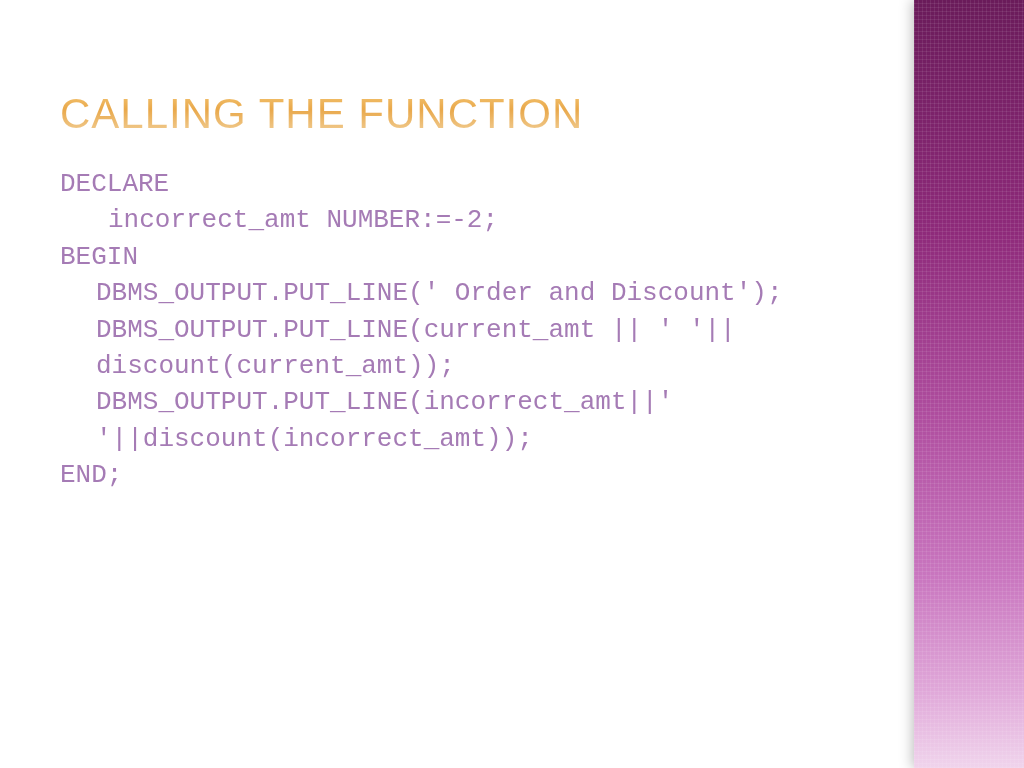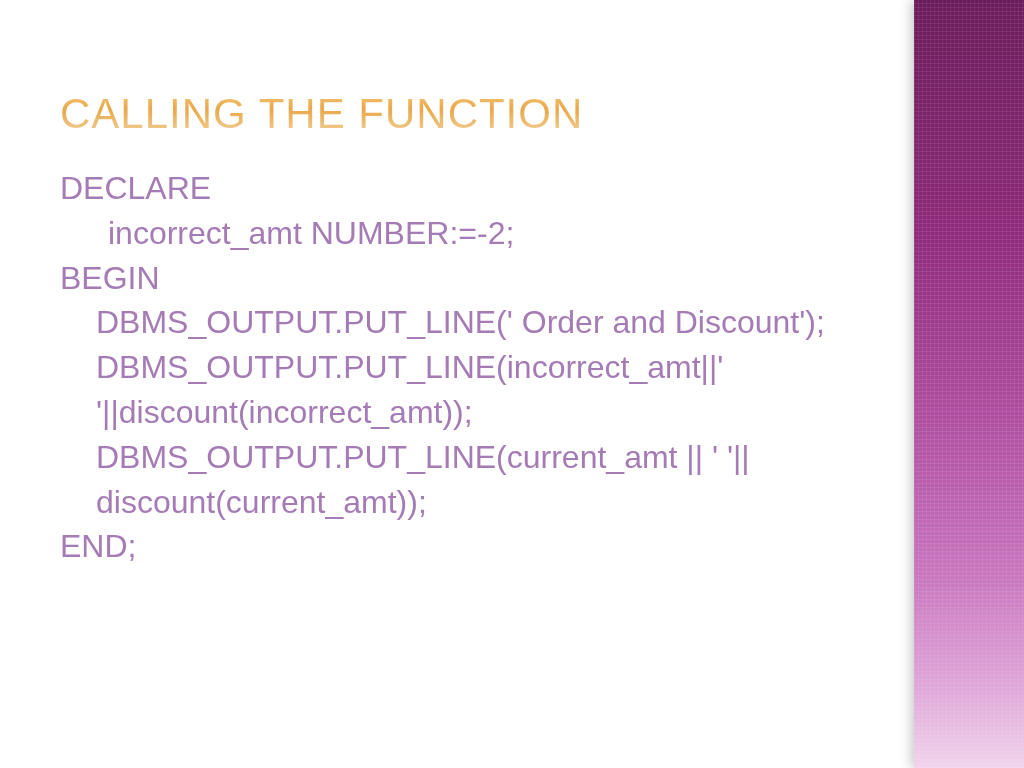--- a/index.html
+++ b/index.html
@@ -48,23 +48,23 @@
       background: linear-gradient(to bottom, #f5c978 0%, #e9a84a 40%, #f2d4a3 100%);
       -webkit-background-clip: text;
       background-clip: text;
       -webkit-text-fill-color: transparent;
       color: #e9a84a;
       margin-bottom: 28px;
       font-family: 'Trebuchet MS', sans-serif;
     }
     .code-block {
       color: #a57bb5;
-      font-size: 32px;
+      font-size: 26px;
       line-height: 1.4;
-      font-family: Liberation Sans, sans-serif;
+      font-family: Liberation Mono, monospace;
       max-width: 820px;
     }
     .kw {
       display: block;
     }
     .indent1 {
       display: block;
       padding-left: 36px;
     }
     .indent2 {
@@ -76,19 +76,19 @@
 <body>
 
 <div class="slide">
   <h1 class="title">Calling the function</h1>
 
   <div class="code-block">
     <span class="kw">DECLARE</span>
     <span class="indent2">incorrect_amt NUMBER:=-2;</span>
     <span class="kw">BEGIN</span>
     <span class="indent1">DBMS_OUTPUT.PUT_LINE(' Order and Discount');</span>
+    <span class="indent1">DBMS_OUTPUT.PUT_LINE(current_amt || '      '|| discount(current_amt));</span>
     <span class="indent1">DBMS_OUTPUT.PUT_LINE(incorrect_amt||'    '||discount(incorrect_amt));</span>
-    <span class="indent1">DBMS_OUTPUT.PUT_LINE(current_amt || '      '|| discount(current_amt));</span>
     <span class="kw">END;</span>
   </div>
 
   <div class="side-decoration"></div>
 </div>
 
 </body></html>

